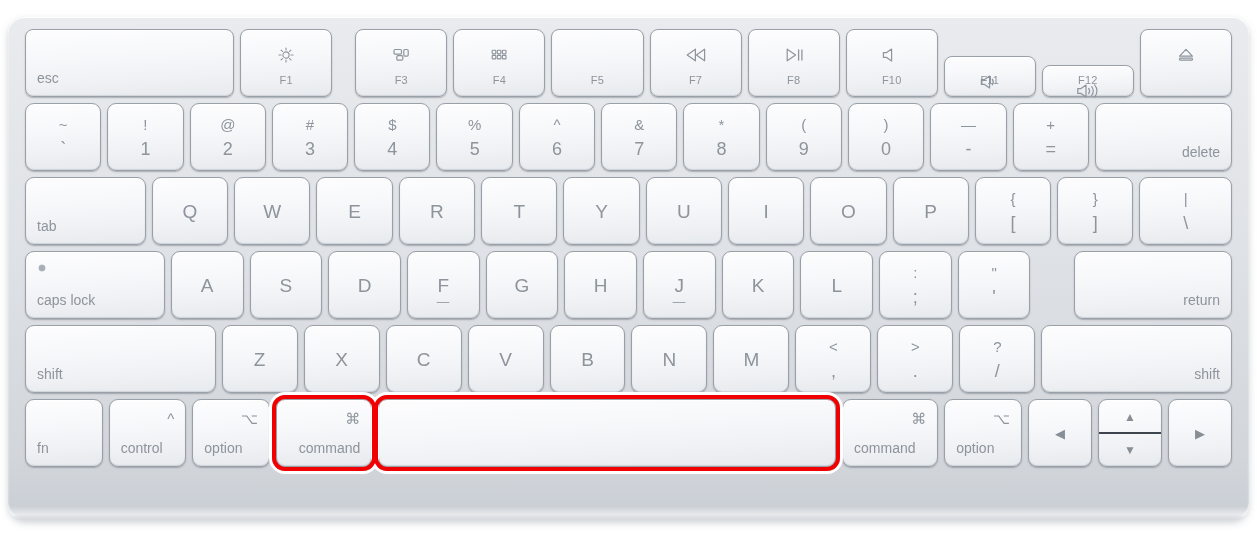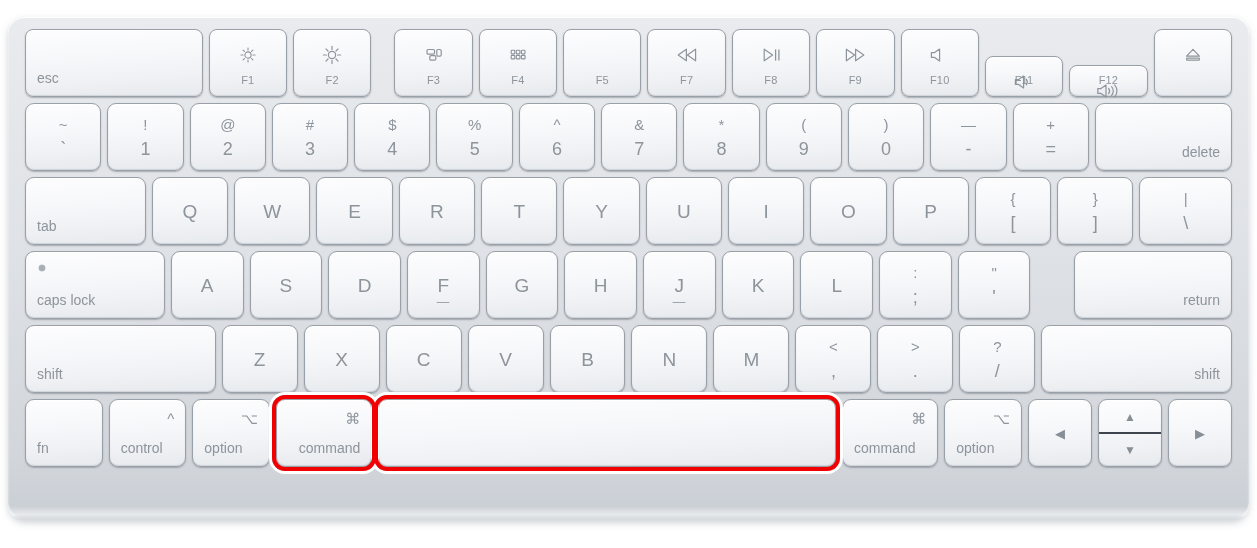--- a/index.html
+++ b/index.html
@@ -237,47 +237,31 @@
             <line x1="11.00" y1="16.00" x2="11.00" y2="18.00" stroke="#8d949c" stroke-width="1.1" stroke-linecap="round"></line>
             <line x1="7.46" y1="14.54" x2="6.05" y2="15.95" stroke="#8d949c" stroke-width="1.1" stroke-linecap="round"></line>
             <line x1="6.00" y1="11.00" x2="4.00" y2="11.00" stroke="#8d949c" stroke-width="1.1" stroke-linecap="round"></line>
             <line x1="7.46" y1="7.46" x2="6.05" y2="6.05" stroke="#8d949c" stroke-width="1.1" stroke-linecap="round"></line>
             <line x1="11.00" y1="6.00" x2="11.00" y2="4.00" stroke="#8d949c" stroke-width="1.1" stroke-linecap="round"></line>
             <line x1="14.54" y1="7.46" x2="15.95" y2="6.05" stroke="#8d949c" stroke-width="1.1" stroke-linecap="round"></line>
           </svg>
         </div>
         <span class="lbl fncap">F1</span>
       </div>
-      <div class="key fnrow" style="flex-grow: 1; flex-basis: 0px;">
-        <div class="fnicon">
-          <svg width="22" height="22" viewBox="0 0 22 22">
-            <circle cx="11" cy="11" r="3.6" fill="none" stroke="#8d949c" stroke-width="1.2"></circle>
-            <line x1="16.60" y1="11.00" x2="19.60" y2="11.00" stroke="#8d949c" stroke-width="1.2" stroke-linecap="round"></line>
-            <line x1="14.96" y1="14.96" x2="17.08" y2="17.08" stroke="#8d949c" stroke-width="1.2" stroke-linecap="round"></line>
-            <line x1="11.00" y1="16.60" x2="11.00" y2="19.60" stroke="#8d949c" stroke-width="1.2" stroke-linecap="round"></line>
-            <line x1="7.04" y1="14.96" x2="4.92" y2="17.08" stroke="#8d949c" stroke-width="1.2" stroke-linecap="round"></line>
-            <line x1="5.40" y1="11.00" x2="2.40" y2="11.00" stroke="#8d949c" stroke-width="1.2" stroke-linecap="round"></line>
-            <line x1="7.04" y1="7.04" x2="4.92" y2="4.92" stroke="#8d949c" stroke-width="1.2" stroke-linecap="round"></line>
-            <line x1="11.00" y1="5.40" x2="11.00" y2="2.40" stroke="#8d949c" stroke-width="1.2" stroke-linecap="round"></line>
-            <line x1="14.96" y1="7.04" x2="17.08" y2="4.92" stroke="#8d949c" stroke-width="1.2" stroke-linecap="round"></line>
-          </svg>
-        </div>
-        <span class="lbl fncap">F2</span>
-      </div>
       <div class="key fnrow" style="flex-grow: 1; flex-basis: 0px; margin-left: 17px;">
         <div class="fnicon">
           <svg width="22" height="22" viewBox="0 0 22 22">
       <rect x="4" y="5.5" width="7.5" height="4.6" rx="1.2" fill="none" stroke="#8d949c" stroke-width="1.2"></rect>
       <rect x="6.8" y="11.6" width="6" height="4.6" rx="1.2" fill="none" stroke="#8d949c" stroke-width="1.2"></rect>
       <rect x="13.8" y="5.5" width="4.4" height="6.6" rx="1.2" fill="none" stroke="#8d949c" stroke-width="1.2"></rect>
     </svg>
         </div>
         <span class="lbl fncap">F3</span>
       </div>
-      <div class="key fnrow" style="flex-grow: 1; flex-basis: 0px;">
+      <div class="key fnrow" style="flex-grow: 1; flex-basis: 0px; border-radius: 9px;">
         <div class="fnicon">
           <svg width="22" height="22" viewBox="0 0 22 22">
             <rect x="4.2" y="6.2" width="3.6" height="3.6" rx="0.7" fill="none" stroke="#8d949c" stroke-width="1.15"></rect>
             <rect x="9.3" y="6.2" width="3.6" height="3.6" rx="0.7" fill="none" stroke="#8d949c" stroke-width="1.15"></rect>
             <rect x="14.399999999999999" y="6.2" width="3.6" height="3.6" rx="0.7" fill="none" stroke="#8d949c" stroke-width="1.15"></rect>
             <rect x="4.2" y="11.3" width="3.6" height="3.6" rx="0.7" fill="none" stroke="#8d949c" stroke-width="1.15"></rect>
             <rect x="9.3" y="11.3" width="3.6" height="3.6" rx="0.7" fill="none" stroke="#8d949c" stroke-width="1.15"></rect>
             <rect x="14.399999999999999" y="11.3" width="3.6" height="3.6" rx="0.7" fill="none" stroke="#8d949c" stroke-width="1.15"></rect>
           </svg>
         </div>
@@ -300,29 +284,20 @@
           <svg width="26" height="18" viewBox="0 0 26 18">
       <path d="M6.2 3.2 L6.2 14.8 L14.6 9 Z" fill="none" stroke="#8d949c" stroke-width="1.2" stroke-linejoin="round"></path>
       <line x1="17.6" y1="3.4" x2="17.6" y2="14.6" stroke="#8d949c" stroke-width="1.3"></line>
       <line x1="20.9" y1="3.4" x2="20.9" y2="14.6" stroke="#8d949c" stroke-width="1.3"></line>
     </svg>
         </div>
         <span class="lbl fncap">F8</span>
       </div>
       <div class="key fnrow" style="flex-grow: 1; flex-basis: 0px;">
         <div class="fnicon">
-          <svg width="26" height="18" viewBox="0 0 26 18">
-      <path d="M4.4 3.2 L4.4 14.8 L12.6 9 Z" fill="none" stroke="#8d949c" stroke-width="1.2" stroke-linejoin="round"></path>
-      <path d="M13.6 3.2 L13.6 14.8 L21.8 9 Z" fill="none" stroke="#8d949c" stroke-width="1.2" stroke-linejoin="round"></path>
-    </svg>
-        </div>
-        <span class="lbl fncap">F9</span>
-      </div>
-      <div class="key fnrow" style="flex-grow: 1; flex-basis: 0px;">
-        <div class="fnicon">
           <svg width="24" height="18" viewBox="0 0 24 18">
       <path d="M11.6 3 L6.6 6.6 L3.4 6.6 L3.4 11.4 L6.6 11.4 L11.6 15 Z" fill="none" stroke="#8d949c" stroke-width="1.2" stroke-linejoin="round"></path>
     </svg>
         </div>
         <span class="lbl fncap">F10</span>
       </div>
       <div class="key fnrow" style="flex-grow: 1; flex-basis: 0px; margin-top: 27px;">
         <div class="fnicon">
           <svg width="24" height="18" viewBox="0 0 24 18">
       <path d="M11.6 3 L6.6 6.6 L3.4 6.6 L3.4 11.4 L6.6 11.4 L11.6 15 Z" fill="none" stroke="#8d949c" stroke-width="1.2" stroke-linejoin="round"></path>

